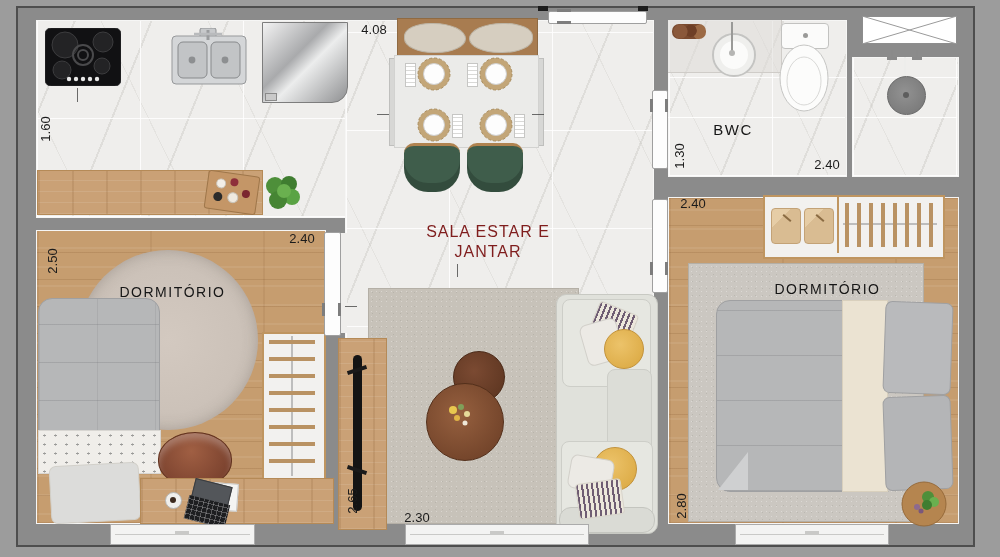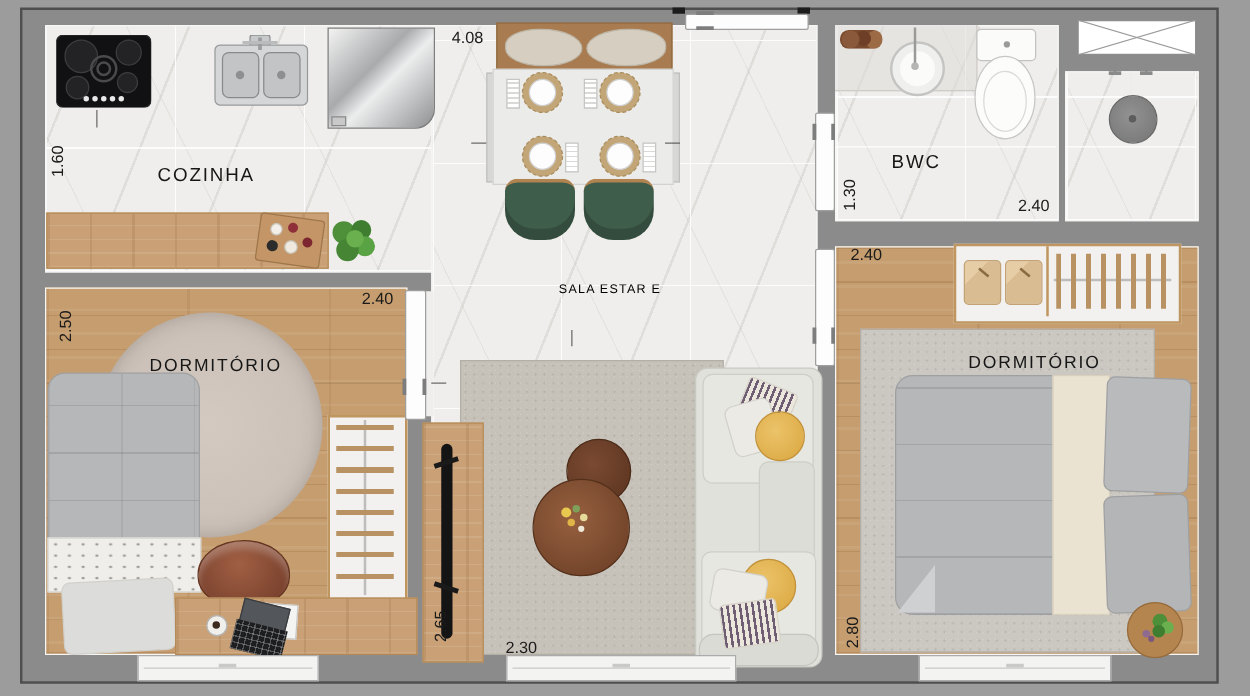--- a/index.html
+++ b/index.html
@@ -296,28 +296,28 @@
   </div>
 
   <div class="abs tick" style="left:77px;top:88px;width:1px;height:14px;"></div>
   <div class="abs tick" style="left:377px;top:114px;width:12px;height:1px;"></div>
   <div class="abs tick" style="left:532px;top:114px;width:12px;height:1px;"></div>
   <div class="abs tick" style="left:457px;top:264px;width:1px;height:13px;"></div>
   <div class="abs tick" style="left:345px;top:306px;width:12px;height:1px;"></div>
 
   <div class="abs dim" style="left:355px;top:22px;width:38px;height:14px;">4.08</div>
   <div class="abs dim vert" style="left:23px;top:122px;width:44px;height:14px;">1.60</div>
-  <div class="abs rlabel" style="left:90px;top:131px;width:150px;height:18px;">COZINHA</div>
   <div class="abs rlabel" style="left:698px;top:120px;width:70px;height:18px;">BWC</div>
   <div class="abs dim vert" style="left:657px;top:149px;width:44px;height:14px;">1.30</div>
   <div class="abs dim" style="left:808px;top:157px;width:38px;height:14px;">2.40</div>
   <div class="abs dim" style="left:283px;top:231px;width:38px;height:14px;">2.40</div>
   <div class="abs dim vert" style="left:30px;top:254px;width:44px;height:14px;">2.50</div>
   <div class="abs rlabel" style="left:100px;top:283px;width:145px;height:18px;font-size:14px;">DORMITÓRIO</div>
-  <div class="abs" style="left:413px;top:222px;width:150px;height:42px;text-align:center;font-size:10px;line-height:20px;letter-spacing:1px;color:#000000;">
+  <div class="abs" style="left:413px;top:222px;width:150px;height:42px;text-align:center;font-size:16px;line-height:20px;letter-spacing:1px;color:#7f1d1d;">
     <div>SALA ESTAR E</div>
+    <div>JANTAR</div>
   </div>
   <div class="abs dim" style="left:674px;top:196px;width:38px;height:14px;">2.40</div>
   <div class="abs rlabel" style="left:755px;top:280px;width:145px;height:18px;font-size:14px;">DORMITÓRIO</div>
   <div class="abs dim vert" style="left:330px;top:494px;width:44px;height:14px;">2.65</div>
   <div class="abs dim" style="left:398px;top:510px;width:38px;height:14px;">2.30</div>
   <div class="abs dim vert" style="left:659px;top:499px;width:44px;height:14px;">2.80</div>
 </div>
 
 </body></html>

